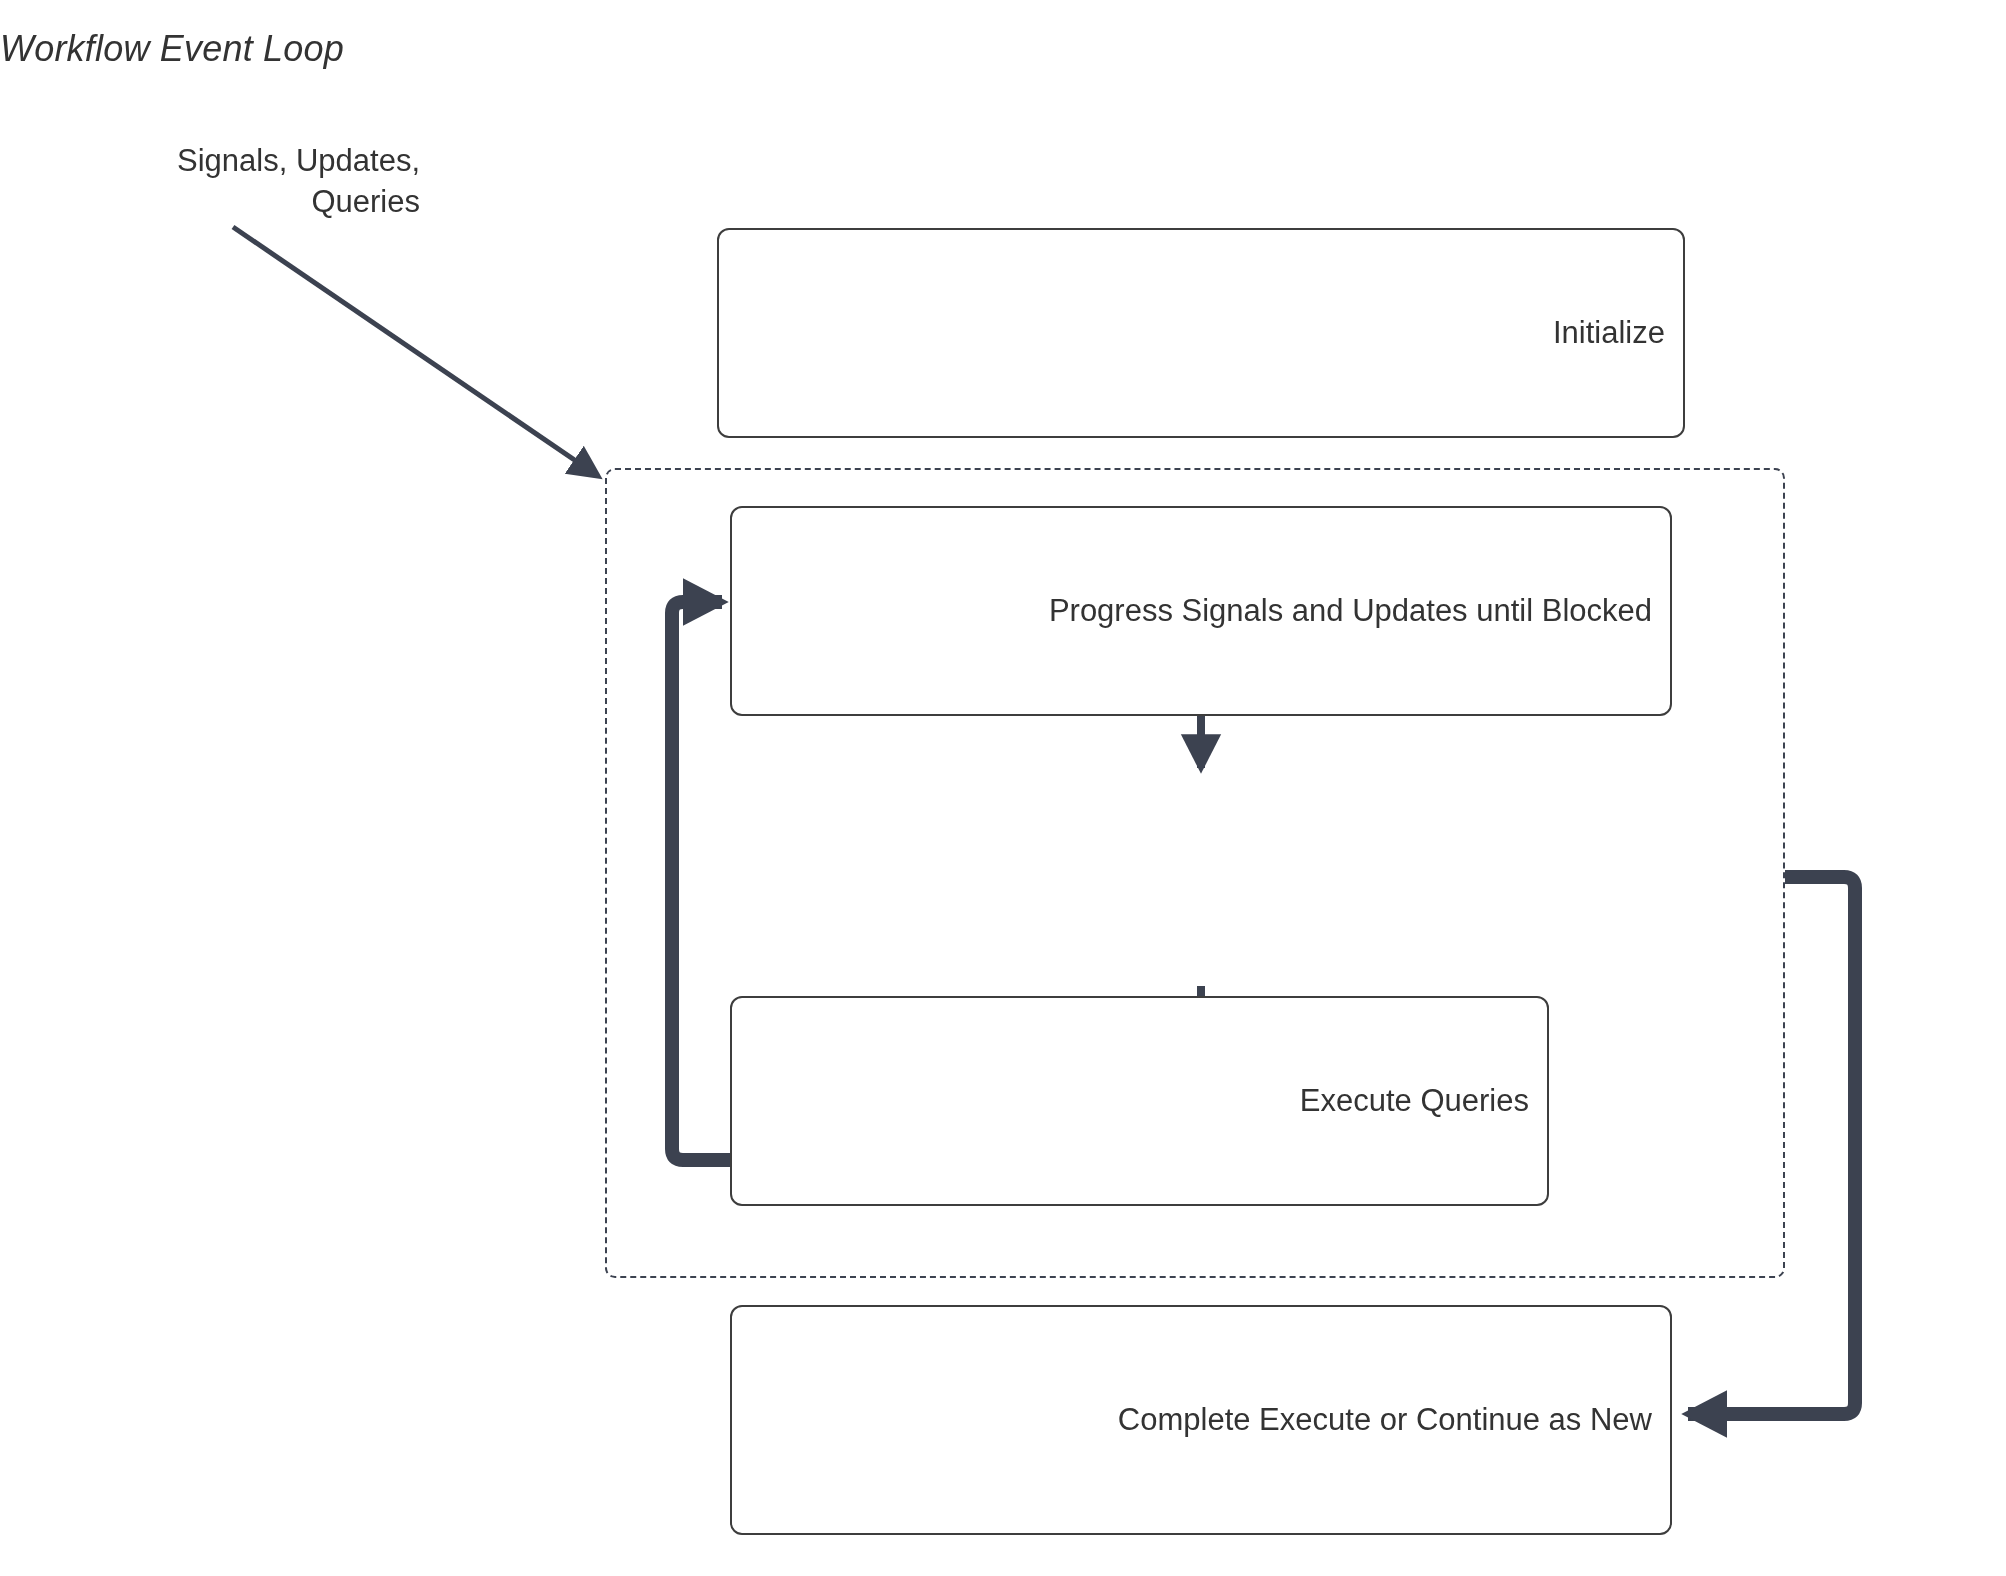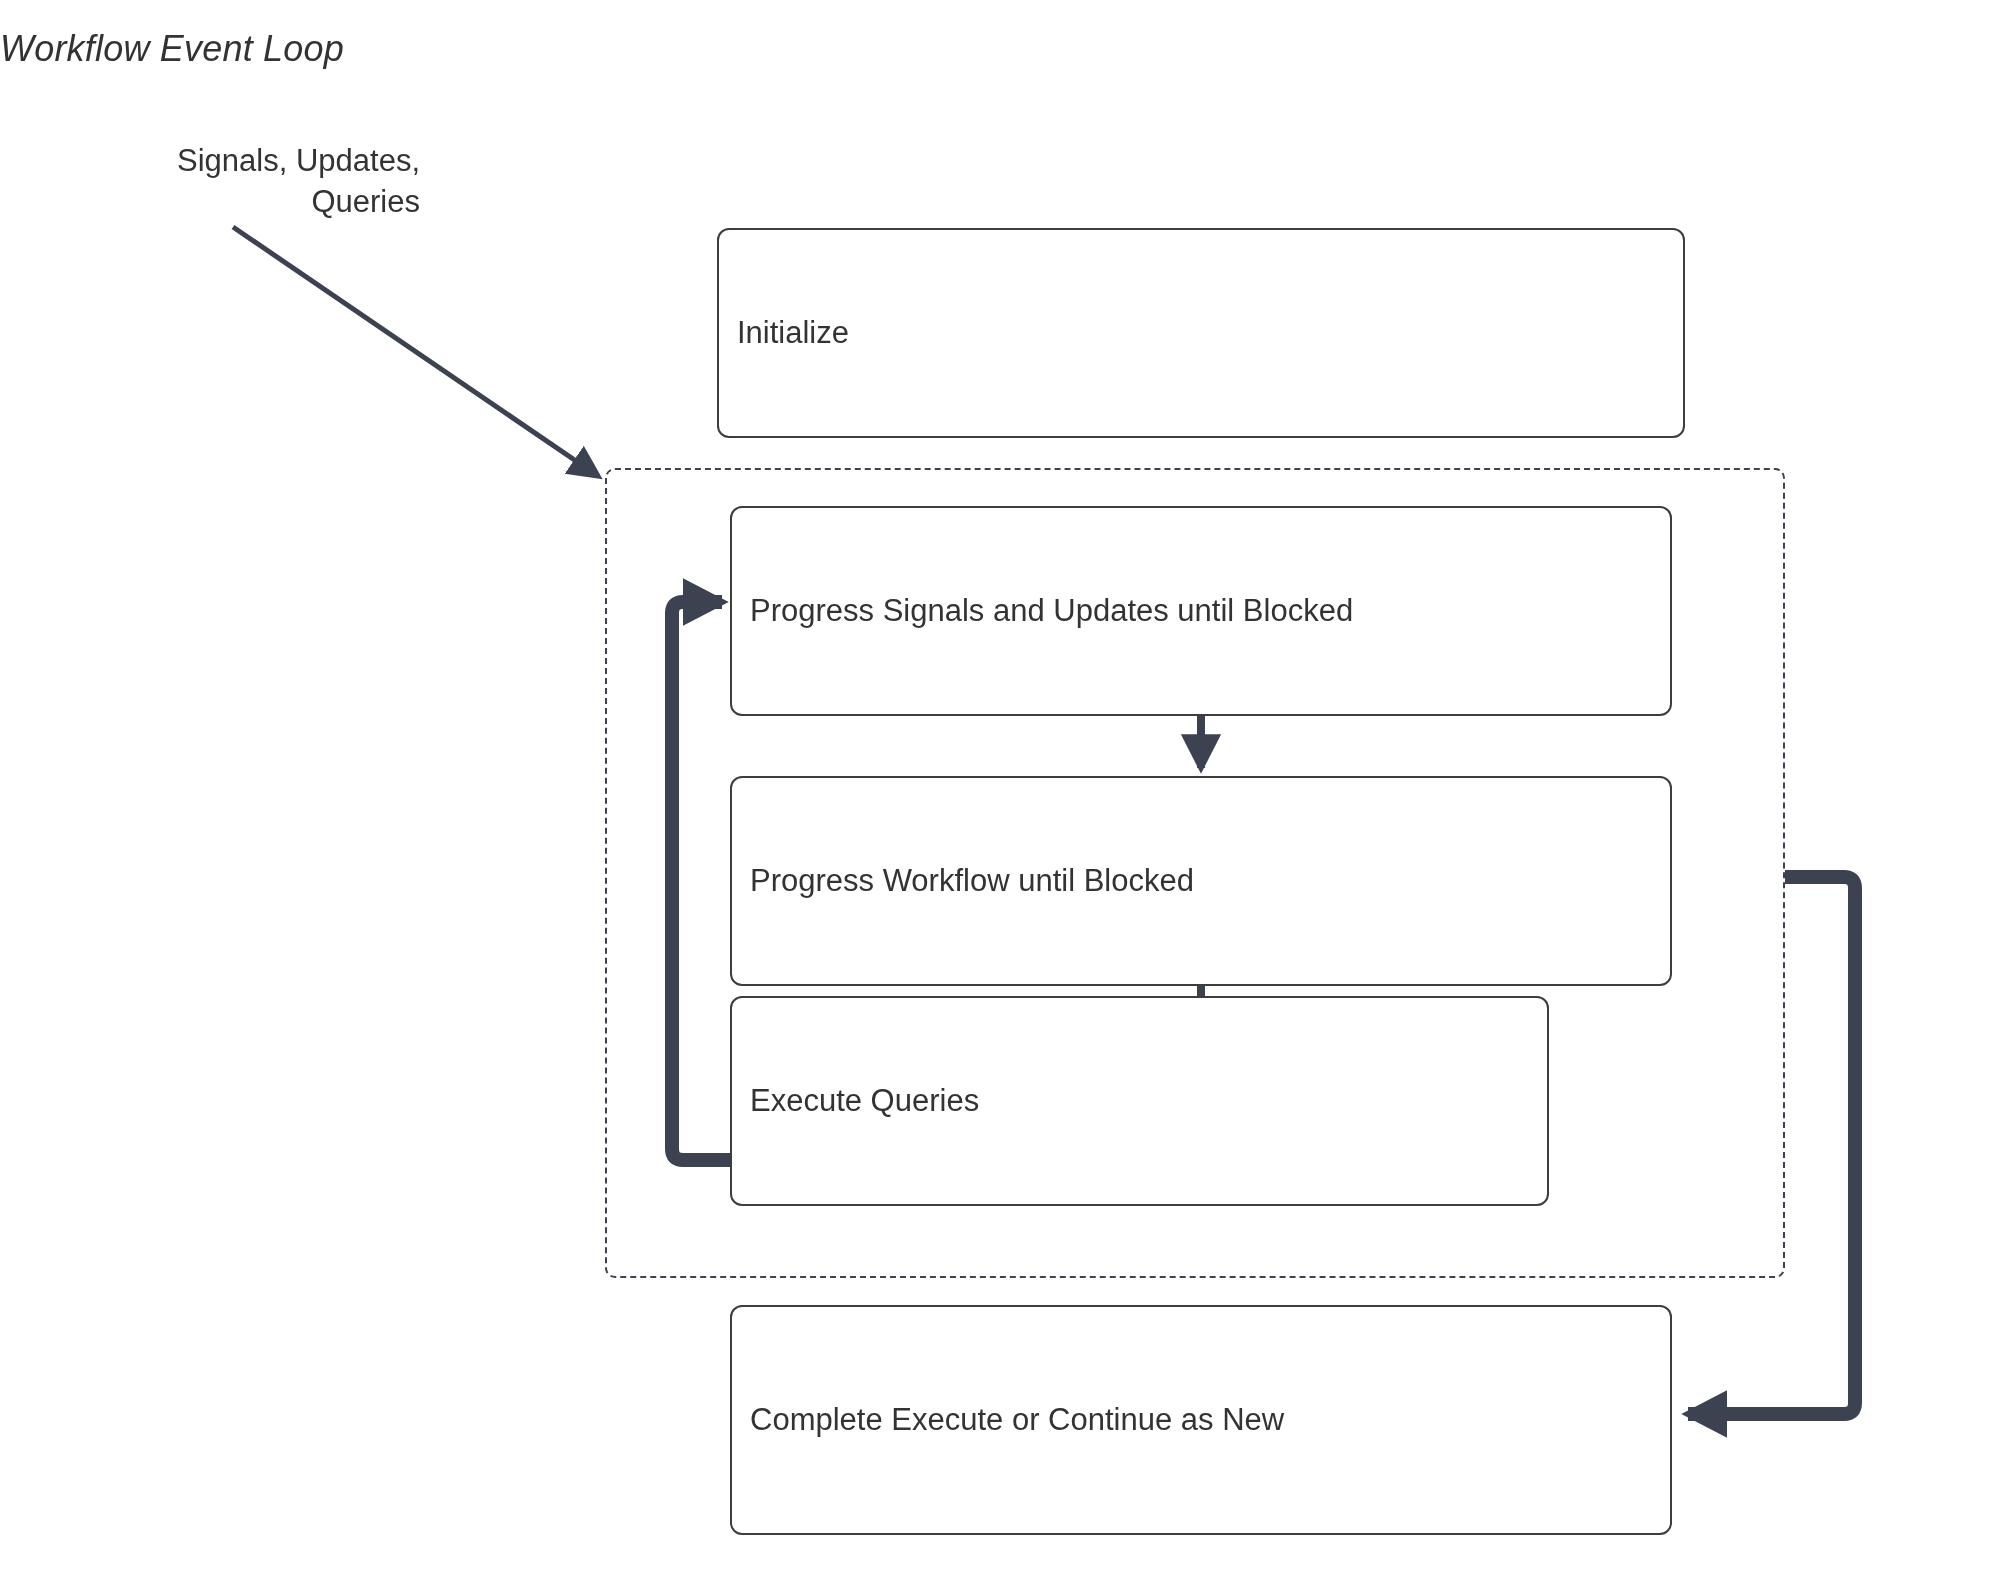--- a/index.html
+++ b/index.html
@@ -66,21 +66,21 @@
   }
 
   .node {
     position: absolute;
     box-sizing: border-box;
     border: 2px solid #3d3d3d;
     border-radius: 12px;
     background: #ffffff;
     display: flex;
     align-items: center;
-    justify-content: flex-start;
+    justify-content: flex-end;
   }
   .node .node-label {
     font-size: 31px;
     color: #333333;
     text-align: center;
     padding: 0 18px;
     line-height: 38px;
   }
 
   #node-initialize      { left: 717px;  top: 228px;  width: 968px; height: 210px; }
@@ -136,23 +136,20 @@
   <div class="loop-container"></div>
 
   <div class="node" id="node-initialize">
     <span class="node-label">Initialize</span>
   </div>
 
   <div class="node" id="node-progress-signals">
     <span class="node-label">Progress Signals and Updates until Blocked</span>
   </div>
 
-  <div class="node" id="node-progress-workflow">
-    <span class="node-label">Progress Workflow until Blocked</span>
-  </div>
 
   <div class="node" id="node-execute-queries">
     <span class="node-label">Execute Queries</span>
   </div>
 
   <div class="node" id="node-complete">
     <span class="node-label">Complete Execute or Continue as New</span>
   </div>
 
 </div>

